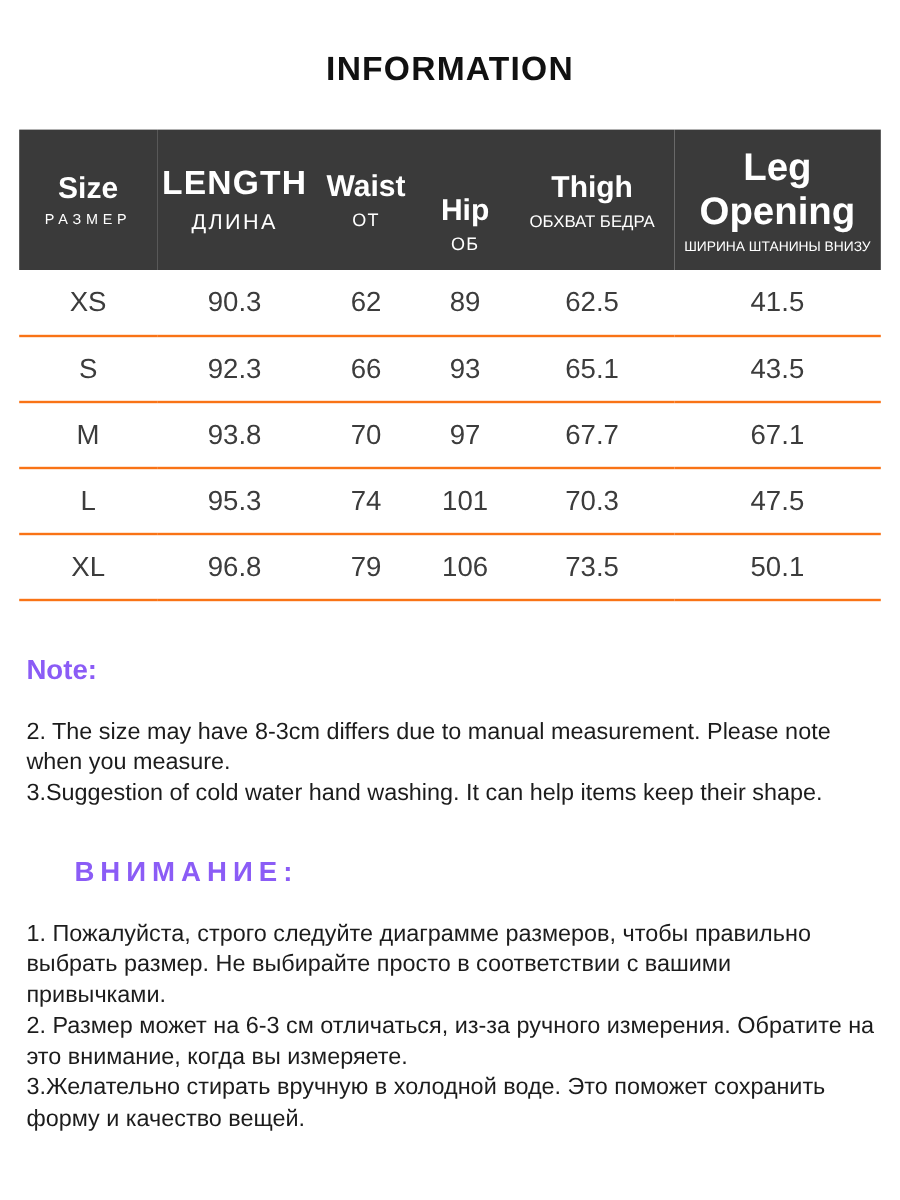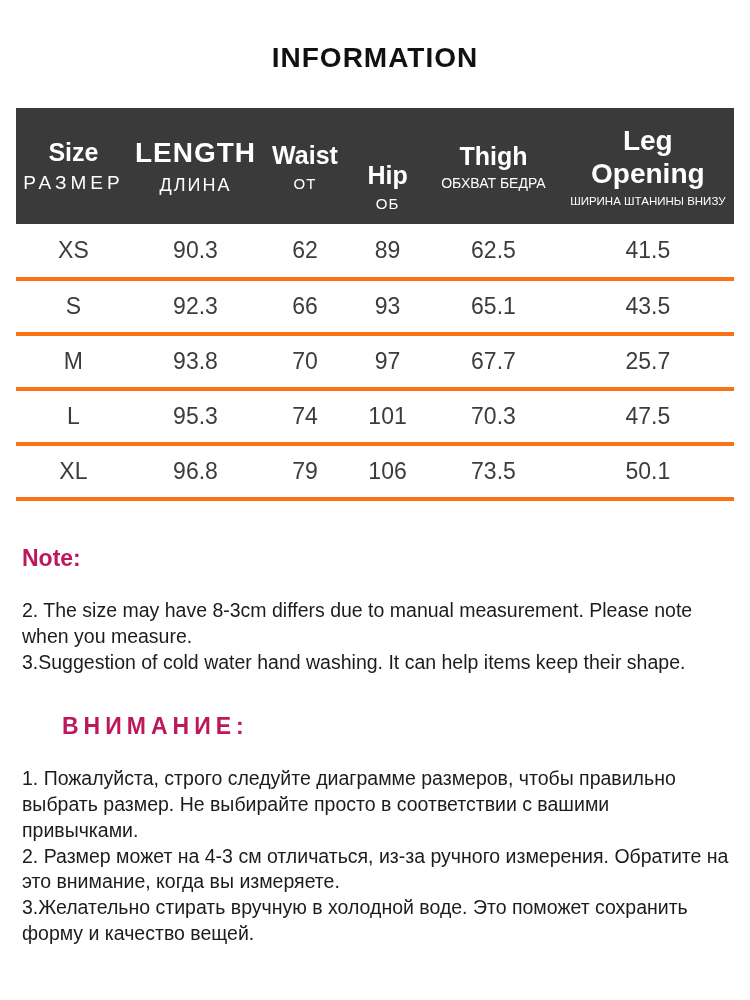--- a/index.html
+++ b/index.html
@@ -42,47 +42,47 @@
   }
   .h-label{line-height:1.15;}
   .h-sub{font-weight:normal;line-height:1.3;margin-top:4px;}
   .col-size{width:16%;}
   .col-length{width:18%;}
   .col-waist{width:12.5%;}
   .col-hip{width:10.5%;}
   .col-thigh{width:19%;}
   .col-leg{width:24%;}
   .col-size  .h-label{font-size:25px;}
-  .col-size  .h-sub{font-size:19px;letter-spacing:4px;}
+  .col-size  .h-sub{font-size:12px;letter-spacing:4px;}
   .col-length .h-label{font-size:28px;letter-spacing:1px;}
   .col-length .h-sub{font-size:18px;letter-spacing:2px;}
   .col-waist .h-label{font-size:25px;}
   .col-waist .h-sub{font-size:15px;letter-spacing:1px;}
   .col-hip   .h-label{font-size:25px;margin-top:40px;}
   .col-hip   .h-sub{font-size:15px;letter-spacing:1px;}
   .col-thigh .h-label{font-size:25px;}
   .col-thigh .h-sub{font-size:14px;letter-spacing:0px;}
-  .col-leg   .h-label{font-size:28px;}
+  .col-leg   .h-label{font-size:32px;}
   .col-leg   .h-sub{font-size:11.5px;letter-spacing:0px;}
   .size-table tbody td{
     text-align:center;
     font-size:23px;
     color:#3c3c3c;
     height:55px;
-    border-bottom:4px solid #f97316;
+    border-bottom:2px solid #f97316;
     background:#ffffff;
   }
   
   .notes{
     padding:0 20px 0 22px;
   }
   .note-heading{
     font-size:23px;
     font-weight:bold;
-    color:#be185d;
+    color:#8b5cf6;
     margin:44px 0 26px 0;
   }
   .note-heading.ru{
     letter-spacing:5px;
     margin-top:38px;
     margin-left:40px;
   }
   .note-item{
     font-size:19.5px;
     line-height:1.32;
@@ -142,21 +142,21 @@
         <td>93</td>
         <td>65.1</td>
         <td>43.5</td>
       </tr>
       <tr>
         <td>M</td>
         <td>93.8</td>
         <td>70</td>
         <td>97</td>
         <td>67.7</td>
-        <td>25.7</td>
+        <td>67.1</td>
       </tr>
       <tr>
         <td>L</td>
         <td>95.3</td>
         <td>74</td>
         <td>101</td>
         <td>70.3</td>
         <td>47.5</td>
       </tr>
       <tr>
@@ -172,17 +172,17 @@
 
   <section class="notes">
     <h2 class="note-heading">Note:</h2>
     <p class="note-item">2. The size may have 8-3cm differs due to manual measurement. Please note when you measure.</p>
     <p class="note-item">3.Suggestion of cold water hand washing. It can help items keep their shape.</p>
   </section>
 
   <section class="notes">
     <h2 class="note-heading ru">ВНИМАНИЕ:</h2>
     <p class="note-item">1. Пожалуйста, строго следуйте диаграмме размеров, чтобы правильно выбрать размер. Не выбирайте просто в соответствии с вашими привычками.</p>
-    <p class="note-item">2. Размер может на 4-3 см отличаться, из-за ручного измерения. Обратите на это внимание, когда вы измеряете.</p>
+    <p class="note-item">2. Размер может на 6-3 см отличаться, из-за ручного измерения. Обратите на это внимание, когда вы измеряете.</p>
     <p class="note-item">3.Желательно стирать вручную в холодной воде. Это поможет сохранить форму и качество вещей.</p>
   </section>
 
 </div>
 
 </body></html>

